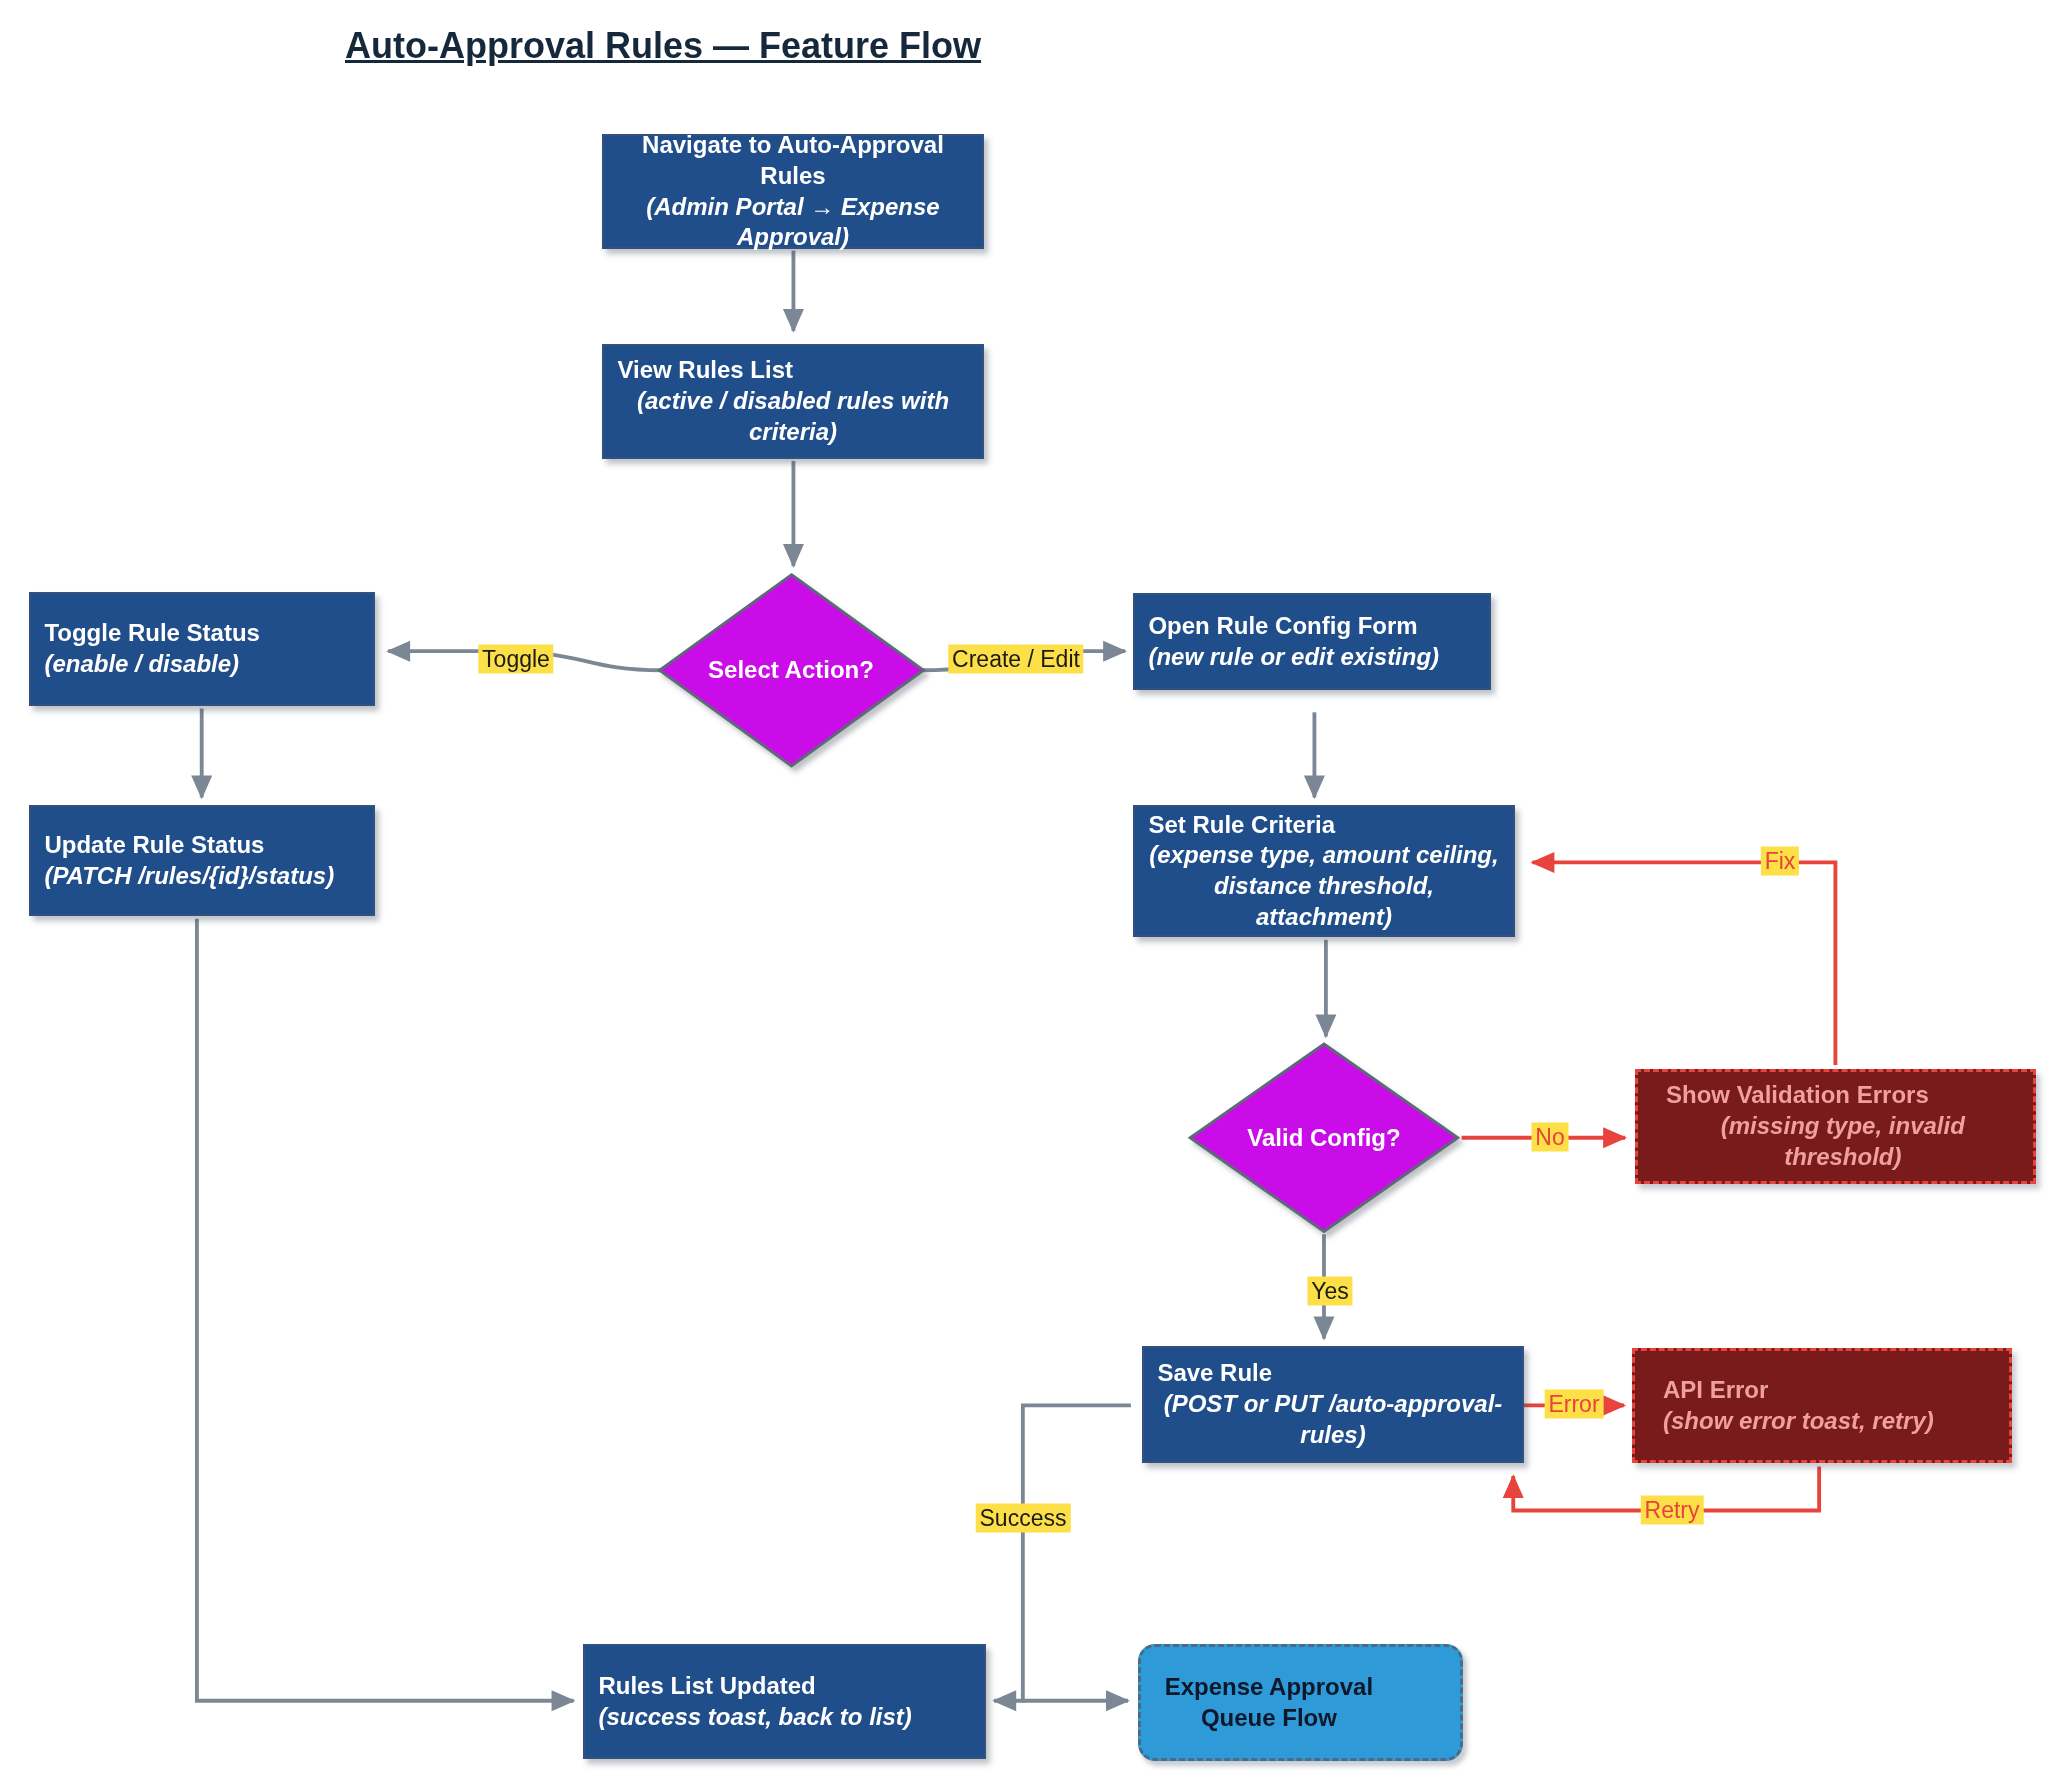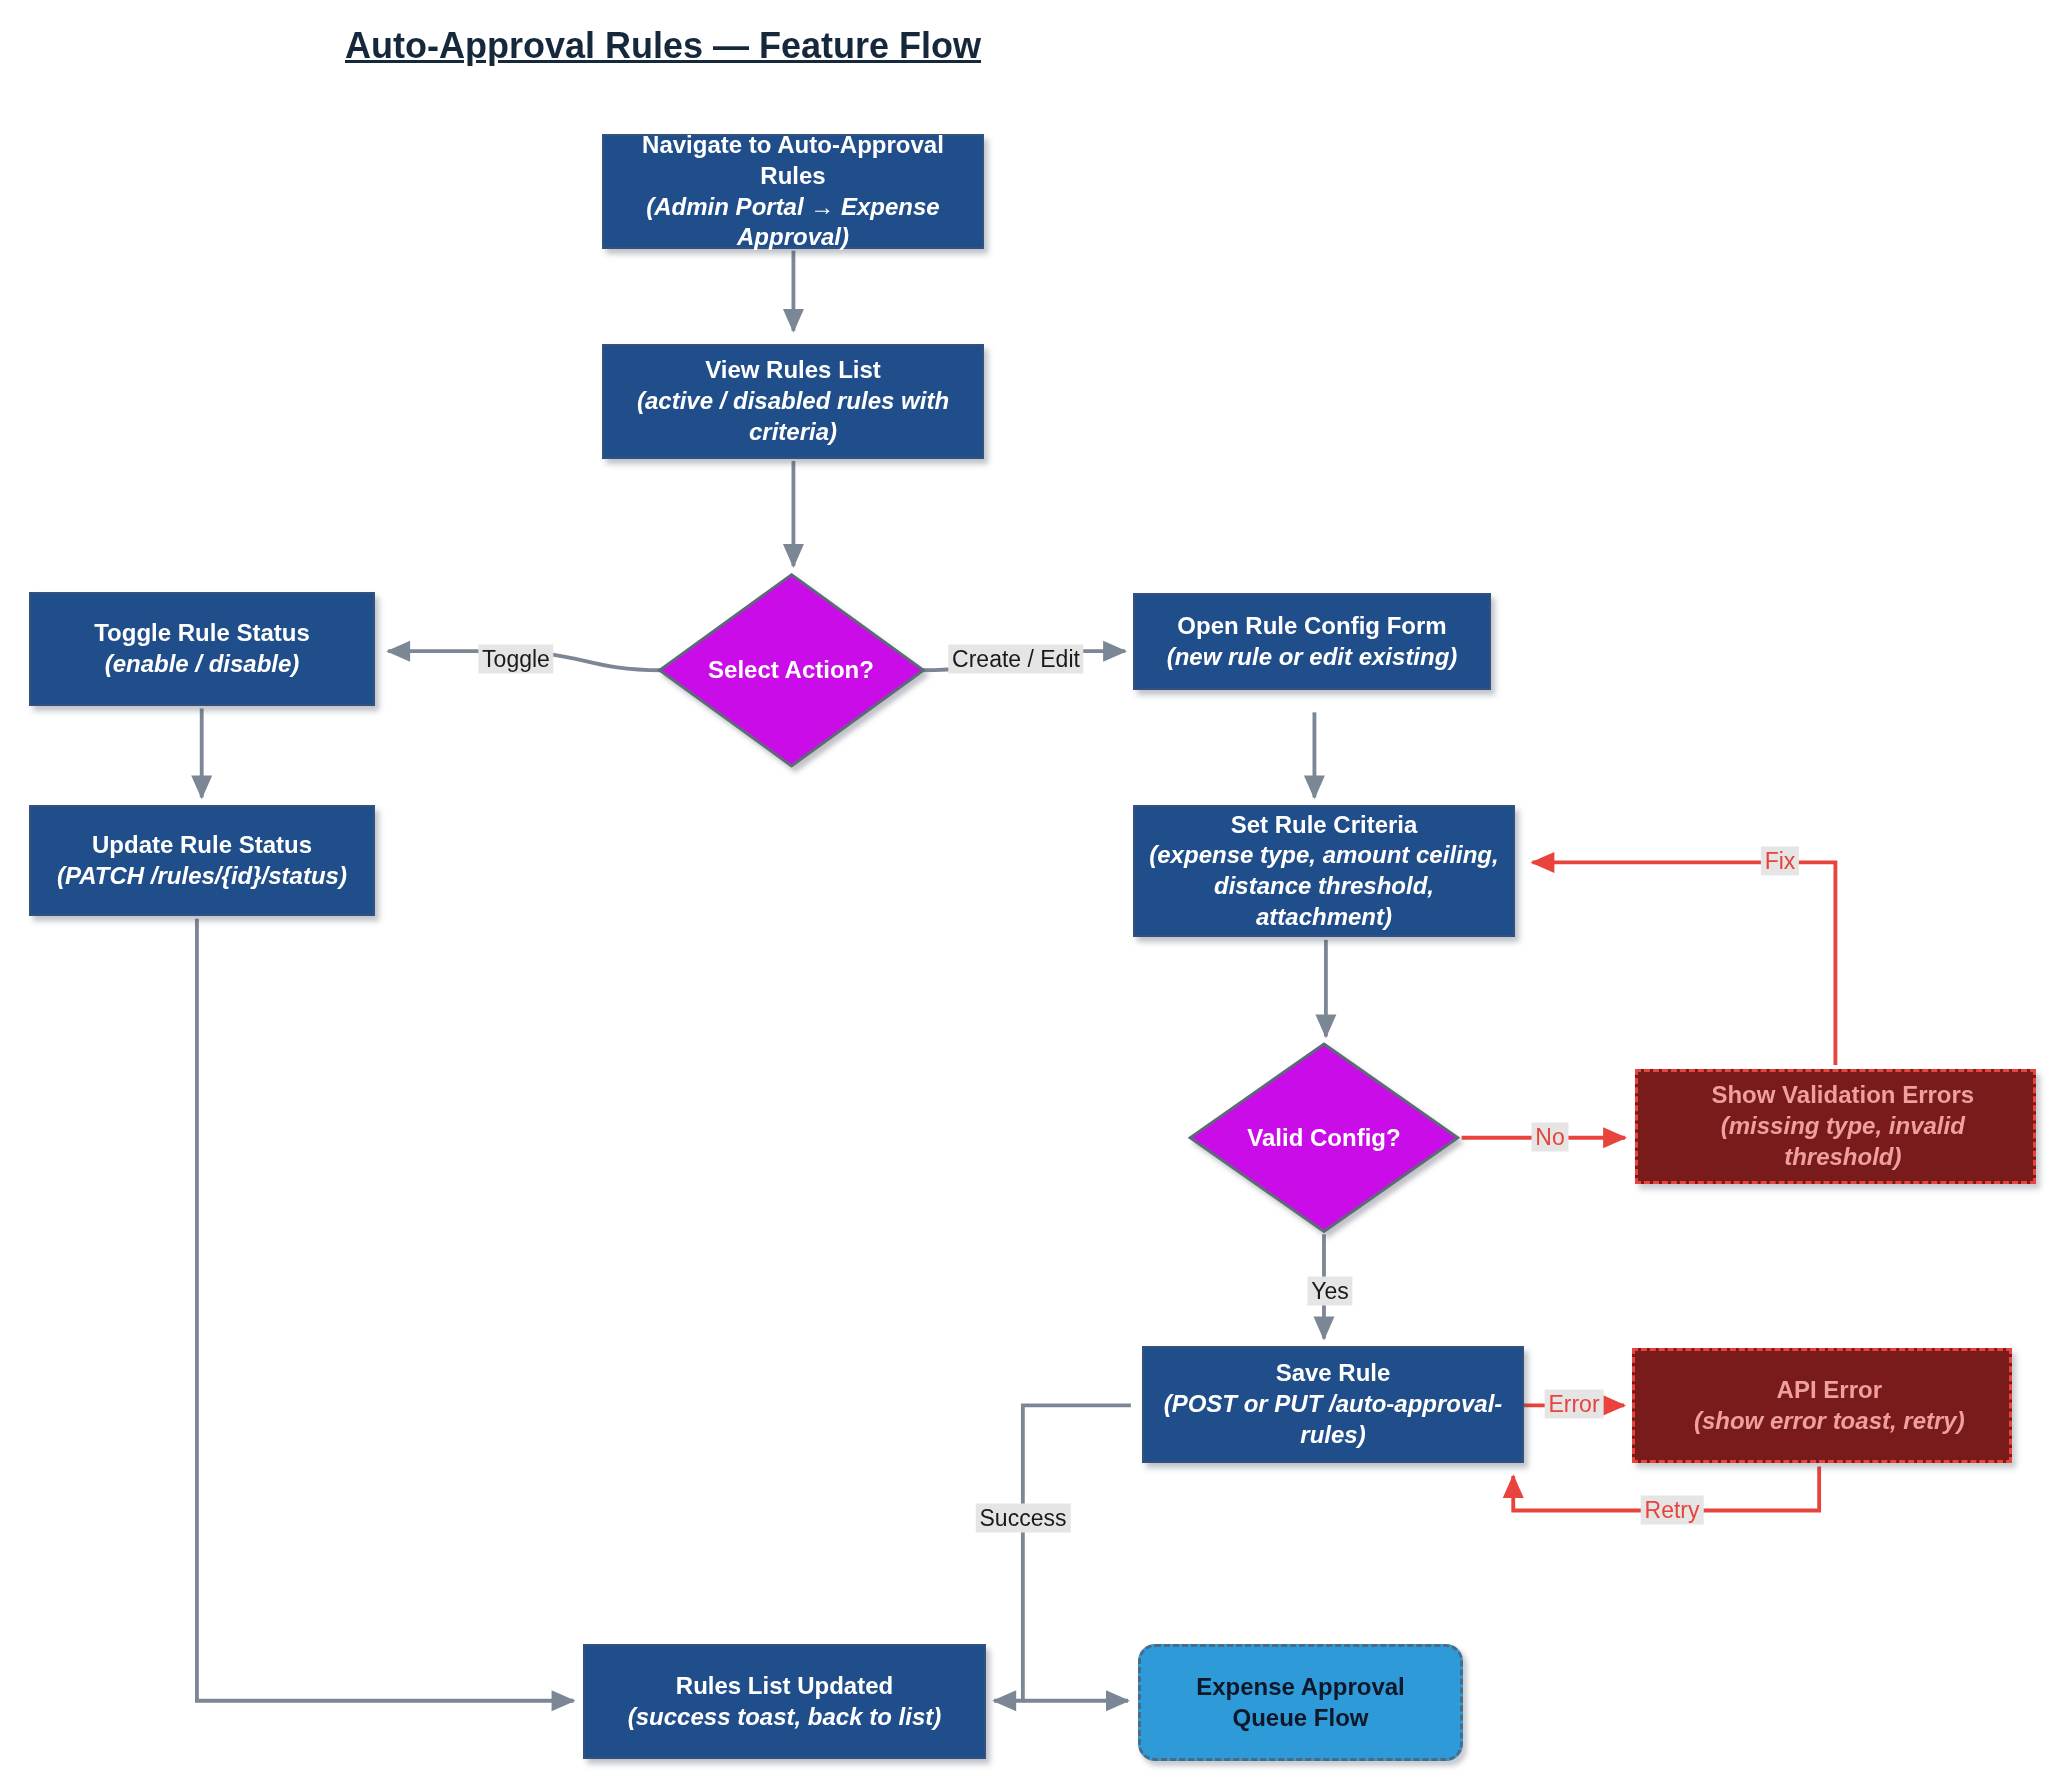--- a/index.html
+++ b/index.html
@@ -7,21 +7,21 @@
     position:relative; width:2061px; height:1786px; background:#ffffff;
     font-family:"Liberation Sans", sans-serif; overflow:hidden;
   }
   #edges { position:absolute; left:0; top:0; z-index:1; }
   .title {
     position:absolute; left:663px; top:25px; transform:translateX(-50%);
     font-size:36px; font-weight:bold; color:#16283c; white-space:nowrap; z-index:2;text-decoration:underline;
   }
   .node {
     position:absolute; z-index:2; box-sizing:border-box;
-    display:flex; flex-direction:column; align-items:center; justify-content:center;
+    display:flex; flex-direction:column; align-items:flex-start; justify-content:center;
     text-align:center; padding:7.6px 13.4px;
   }
   .navy {
     background:#204e8a; border:2.9px solid #33517e; color:#ffffff;
     box-shadow:3.8px 4.8px 5.7px rgba(70,80,95,0.35);
   }
   .maroon {
     background:#7a1b1b; border:3.8px dashed #e8433c; color:#f09f9f;
     box-shadow:3.8px 4.8px 5.7px rgba(70,80,95,0.30);
     padding-left:28px;
@@ -31,21 +31,21 @@
     border-radius:17px; box-shadow:3.8px 4.8px 5.7px rgba(70,80,95,0.30);
   }
   .l1 { font-size:24px; font-weight:bold; line-height:1.28; }
   .l2 { font-size:24px; font-weight:bold; font-style:italic; line-height:1.28; }
   .diamond-label {
     position:absolute; z-index:2; width:182px; transform:translate(-50%,-50%);
     text-align:center; color:#ffffff; font-size:24px; font-weight:bold; line-height:1.3;
   }
   .edge-label {
     position:absolute; z-index:3; transform:translate(-50%,-50%);
-    background:#e5e5e5; padding:1px 3.8px; font-size:23px; color:#1a1a1a; white-space:nowrap;
+    background:#fde047; padding:1px 3.8px; font-size:23px; color:#1a1a1a; white-space:nowrap;
   }
   .edge-label.red { color:#e8433c; }
 </style>
 </head>
 <body>
 
 <div id="canvas">
 
   <svg id="edges" width="2061" height="1786" viewBox="0 0 2156 1868">
     <defs>

